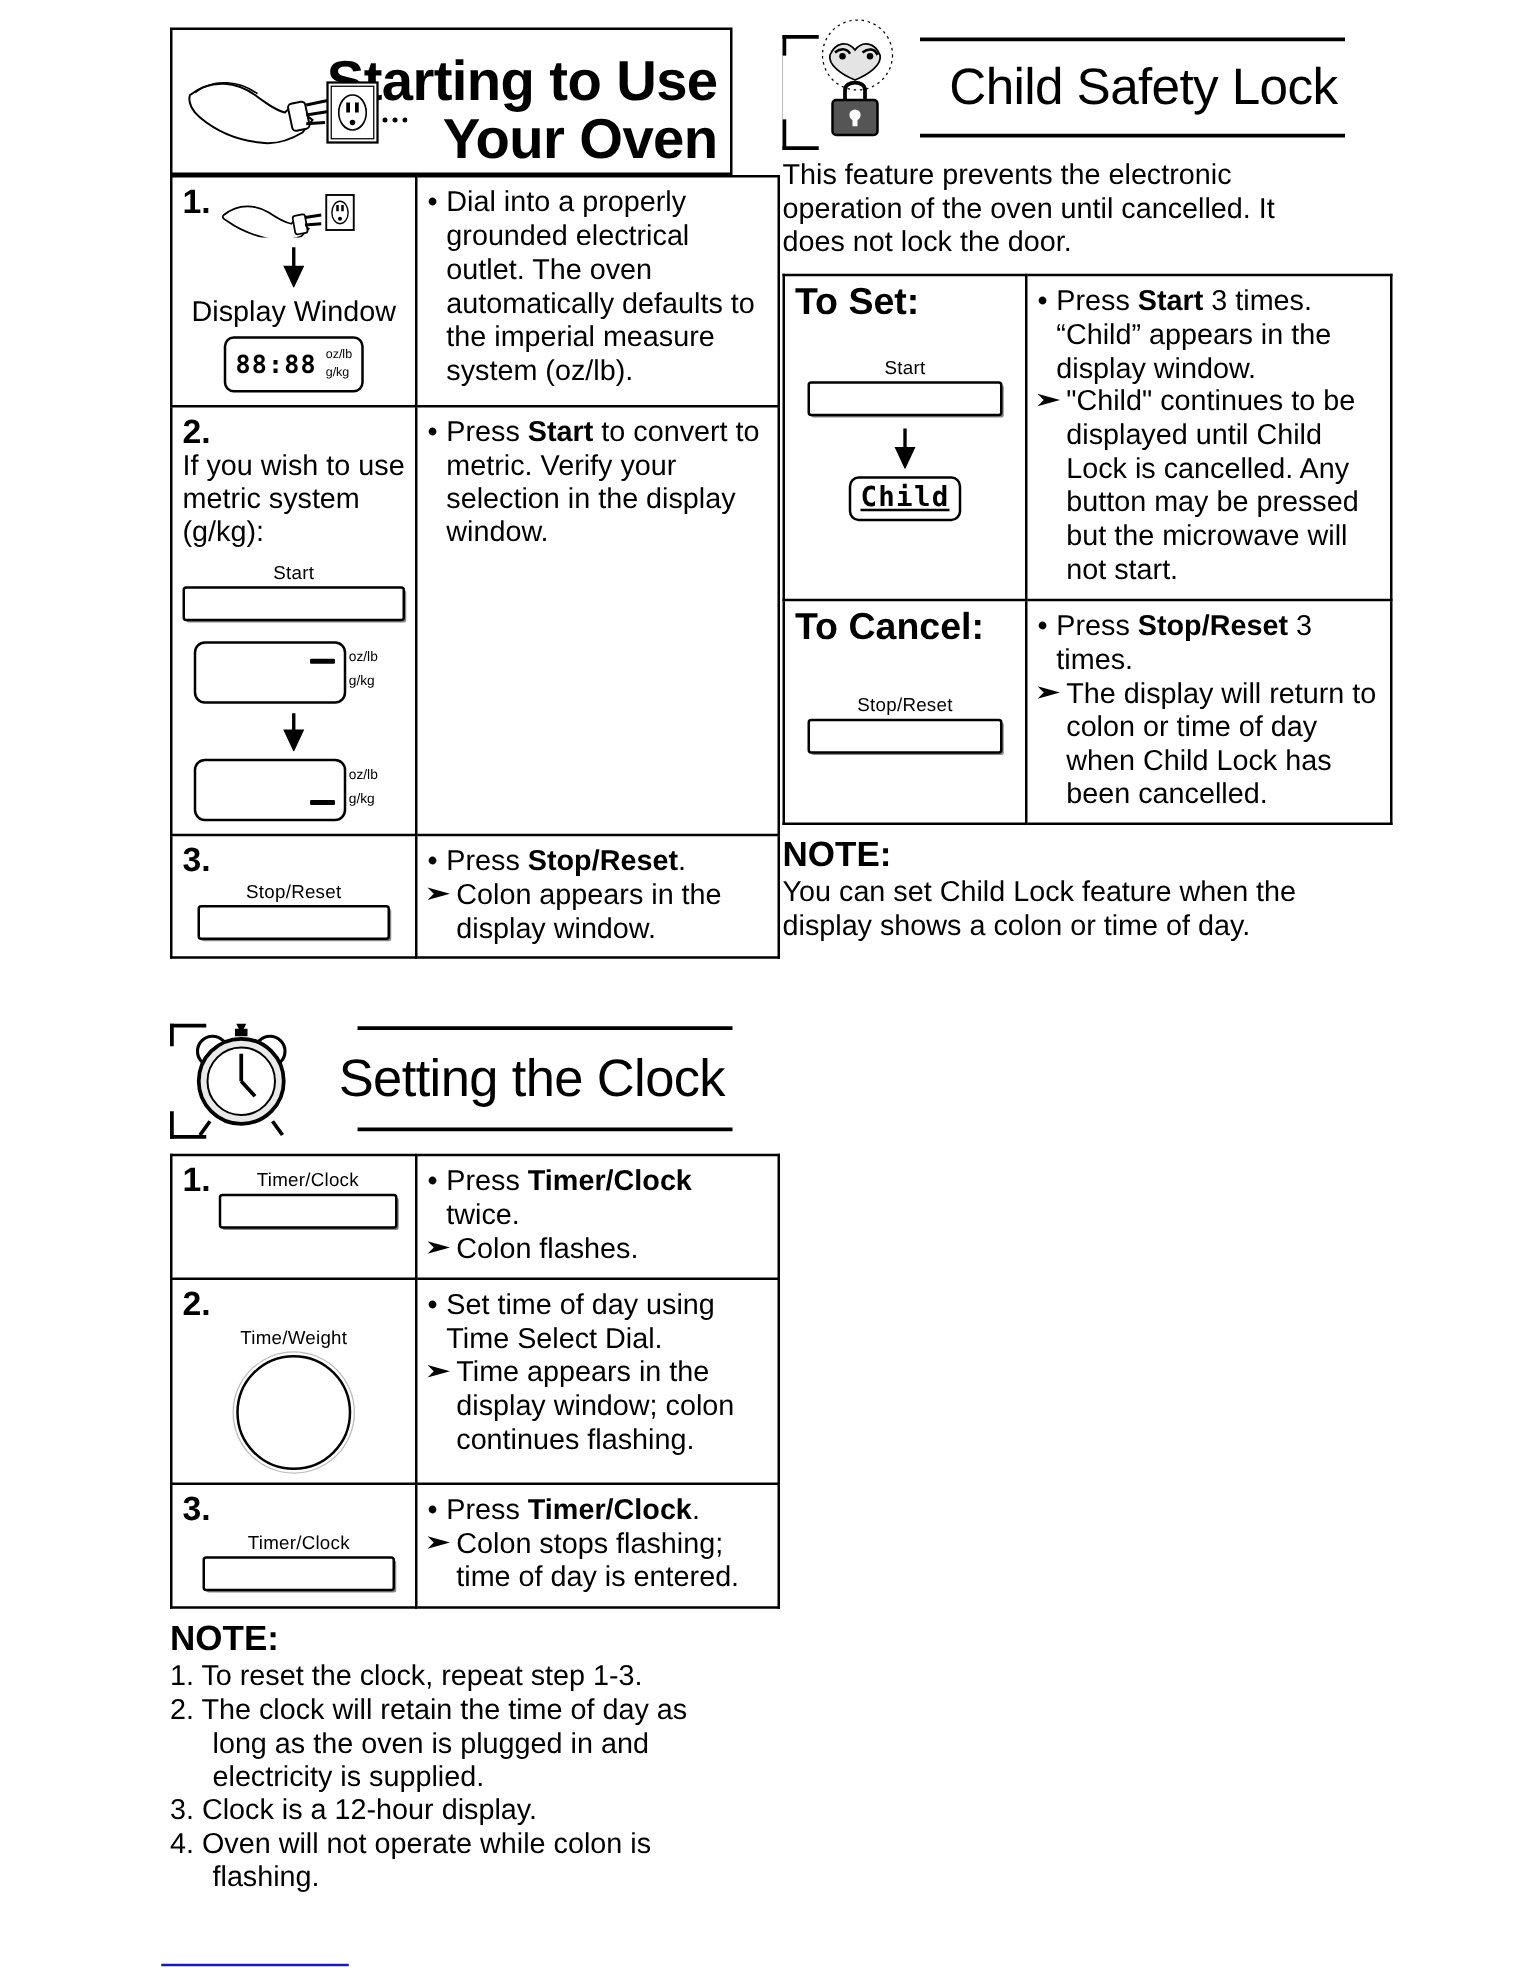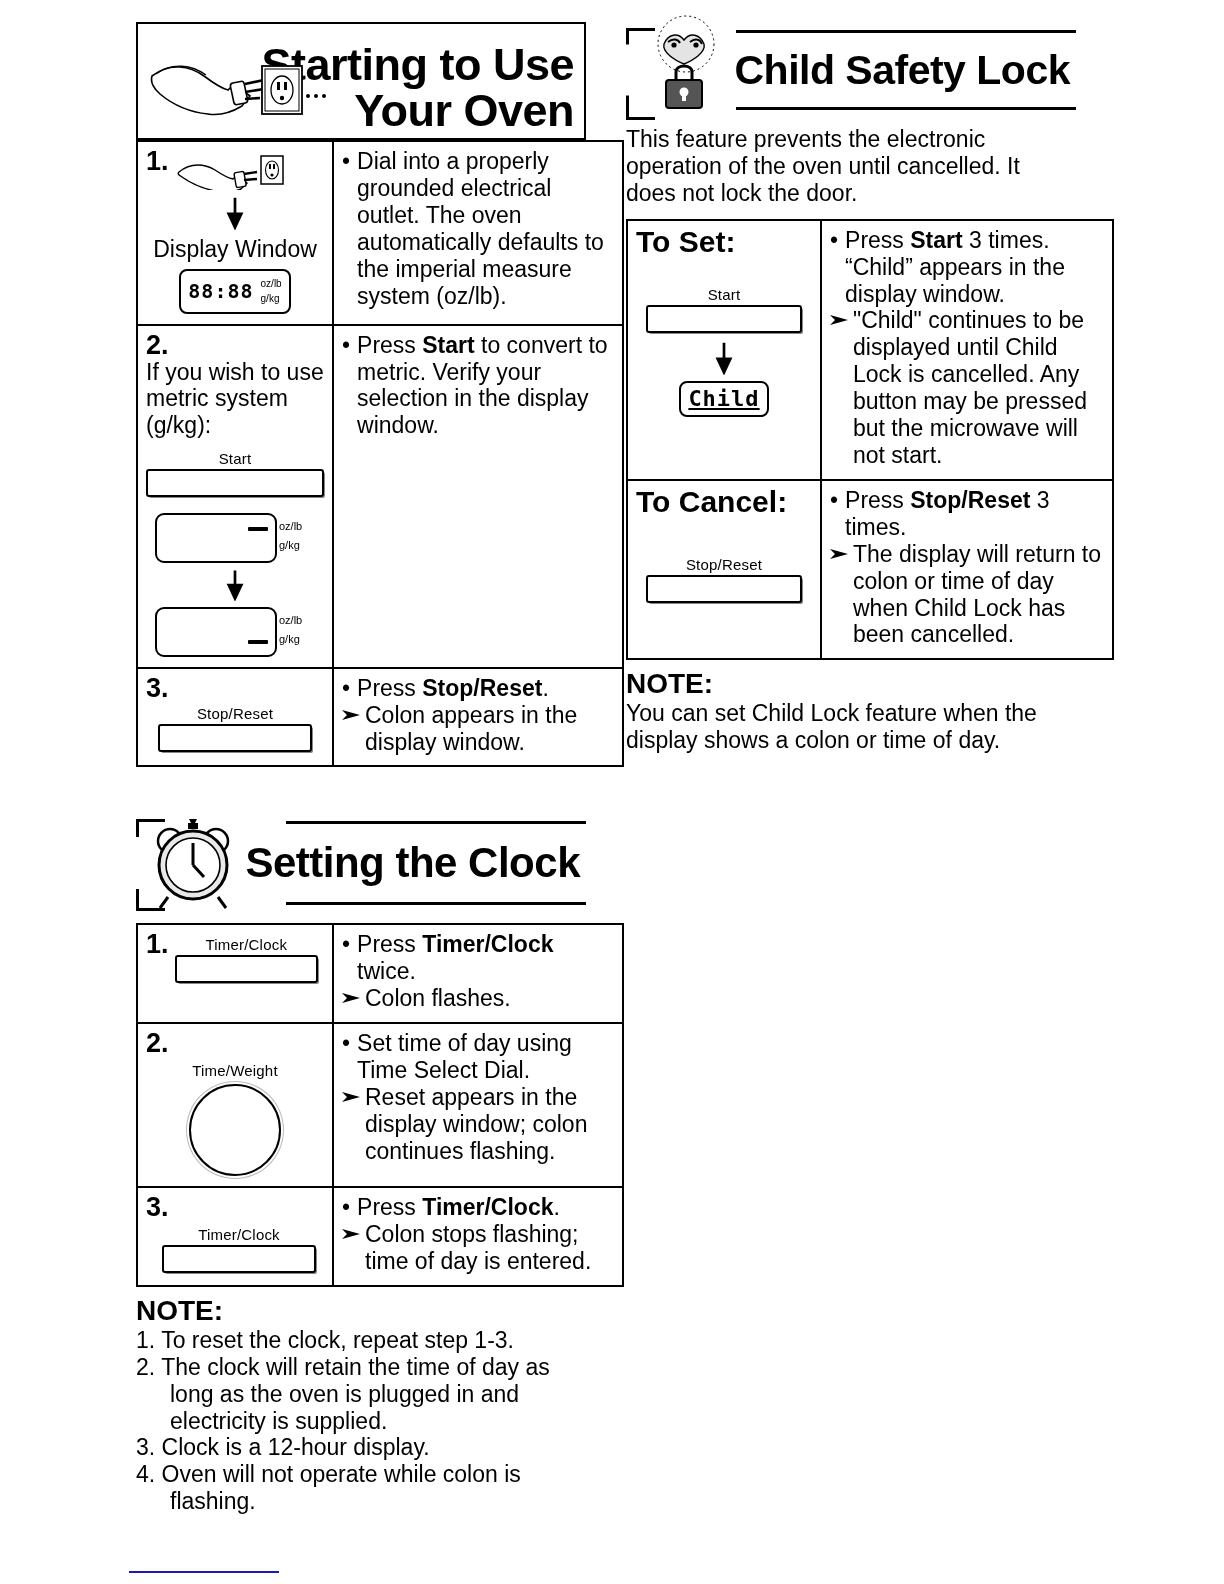--- a/index.html
+++ b/index.html
@@ -39,21 +39,21 @@
   .banner2 .bracket{
     position:absolute;left:0;top:6px;width:26px;height:86px;
     border-left:3px solid #000;border-top:3px solid #000;border-bottom:3px solid #000;
   }
   .banner2 .rules{
     position:absolute;left:150px;right:0;top:8px;bottom:8px;
     border-top:3px solid #000;border-bottom:3px solid #000;
   }
   .banner2 .b2title{
     position:absolute;left:0;right:2px;top:50%;transform:translateY(-50%);
-    text-align:right;font-size:42px;font-weight:bold;letter-spacing:-0.5px;
+    text-align:right;font-size:42px;font-weight:normal;letter-spacing:-0.5px;
     background:#fff;padding:2px 4px 2px 0;
   }
   .banner2 .b2art{position:absolute;left:6px;top:0;width:120px;height:100px;z-index:3;}
 
   
   table.steps{
     border-collapse:collapse;width:450px;
     border:2.5px solid #000;table-layout:fixed;
   }
   table.steps td{
@@ -314,21 +314,21 @@
         </td>
         <td class="c2">
           <div class="bullet">
             <span class="dot">•</span>
             <span class="bodytxt">Set time of day using Time Select Dial.</span>
           </div>
           <div class="arrowline">
             <svg class="arrowg" width="20" height="16" viewBox="0 0 20 16">
               <path d="M0 3 L18 8 L0 13 L5 8 Z" fill="#000"></path>
             </svg>
-            <span class="bodytxt">Reset appears in the display window; colon continues flashing.</span>
+            <span class="bodytxt">Time appears in the display window; colon continues flashing.</span>
           </div>
         </td>
       </tr>
 
       <tr>
         <td class="c1">
           <div class="stepnum">3.</div>
           <div style="margin-top:6px;padding:0 8px 0 16px;">
             <div class="btnlabel">Timer/Clock</div>
             <div class="btnrect" style="margin-top:3px;"></div>

